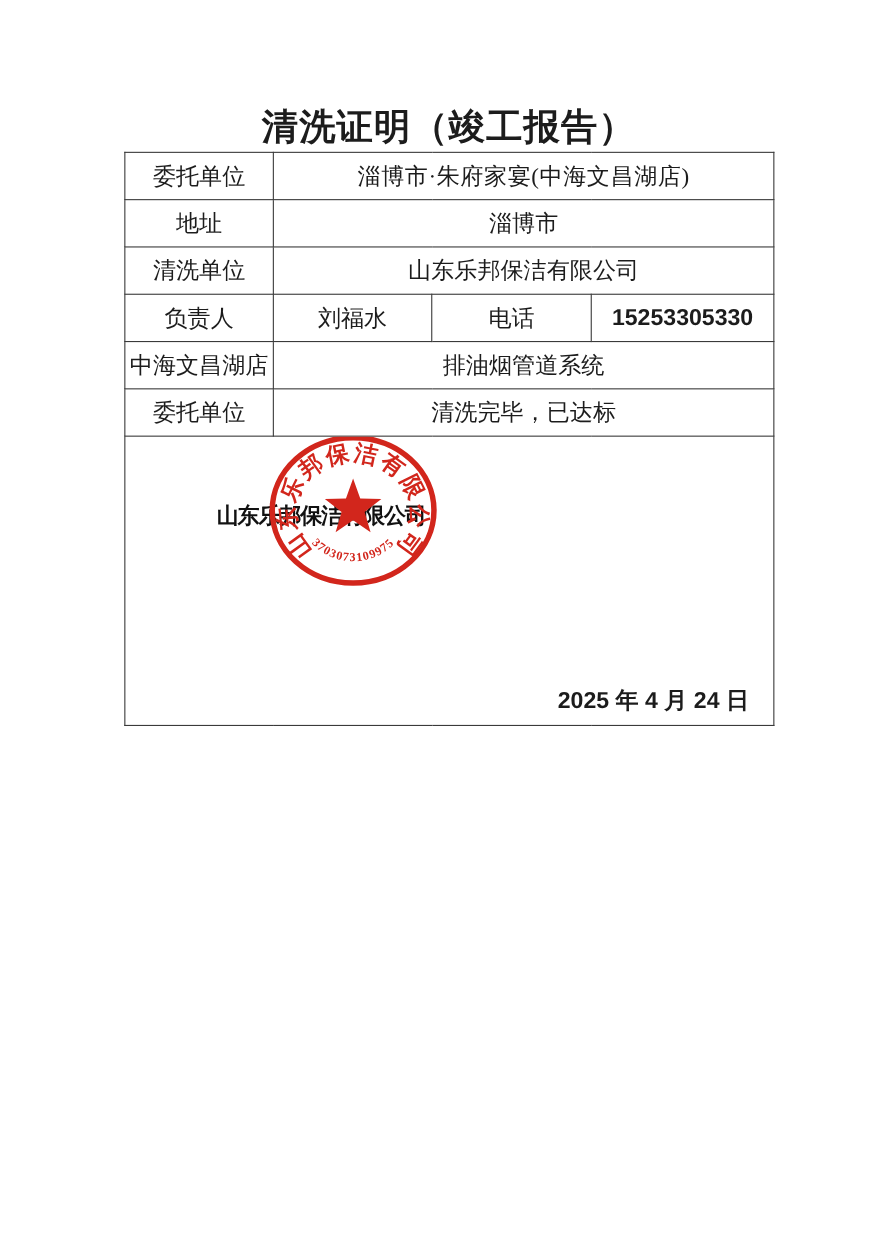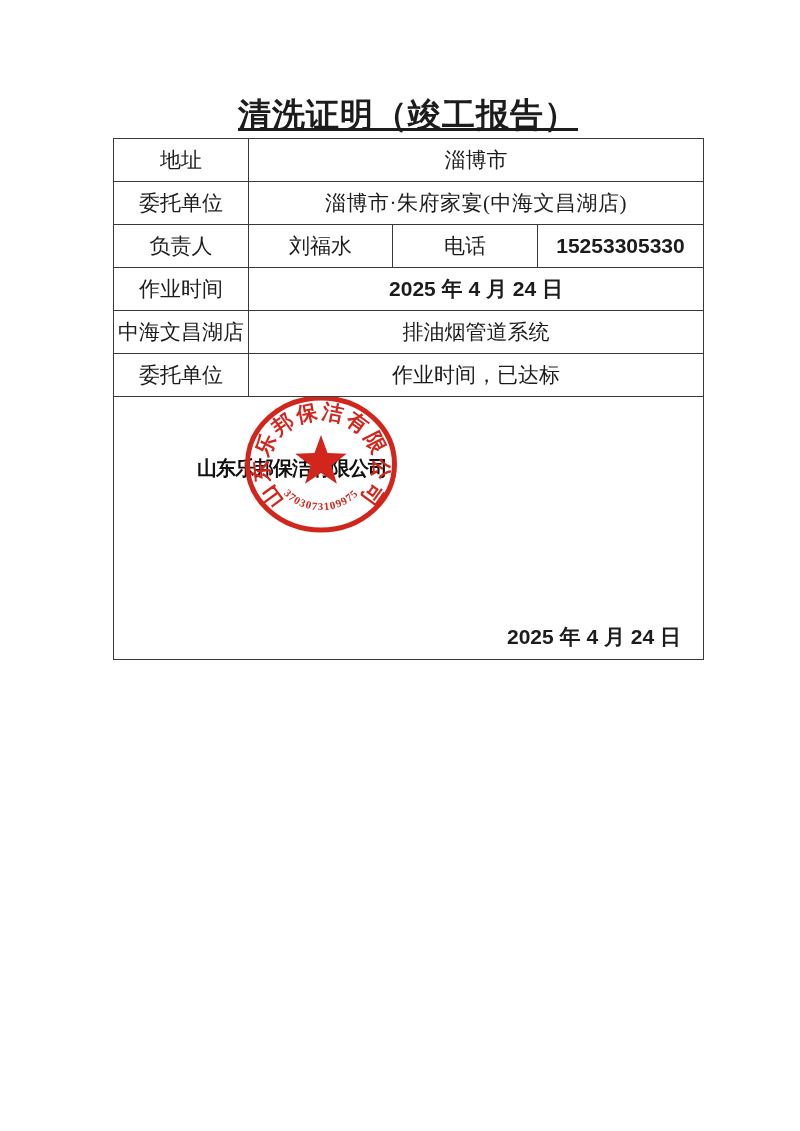--- a/index.html
+++ b/index.html
@@ -11,21 +11,20 @@
     color:#1c1c1c;
     overflow:hidden;
   }
   .doc-title{
     position:absolute;
     left:113px;top:93px;width:590px;
     text-align:center;
     font-size:33px;
     font-weight:600;
     letter-spacing:1px;
-    text-decoration:underline;
   }
   table.report{
     position:absolute;
     left:113px;top:138px;
     width:590px;
     border-collapse:collapse;
     table-layout:fixed;
   }
   table.report td{
     border:1.5px solid #3a3a3a;
@@ -95,44 +94,44 @@
 
   <table class="report">
     <colgroup>
       <col style="width:135px">
         <col style="width:144px">
         <col style="width:145px">
         <col style="width:166px">
     </colgroup>
     <tbody>
       <tr class="field-row">
+        <td class="label-cell">委托单位</td>
+        <td class="big-value" colspan="3">淄博市·朱府家宴(中海文昌湖店)</td>
+      </tr>
+      <tr class="field-row">
         <td class="label-cell">地址</td>
         <td colspan="3">淄博市</td>
       </tr>
       <tr class="field-row">
-        <td class="label-cell">委托单位</td>
-        <td class="big-value" colspan="3">淄博市·朱府家宴(中海文昌湖店)</td>
+        <td class="label-cell">清洗单位</td>
+        <td colspan="3">山东乐邦保洁有限公司</td>
       </tr>
       <tr class="field-row">
         <td class="label-cell">负责人</td>
         <td>刘福水</td>
         <td class="label-cell">电话</td>
         <td class="num">15253305330</td>
       </tr>
       <tr class="field-row">
-        <td class="label-cell">作业时间</td>
-        <td class="num" colspan="3">2025 年 4 月 24 日</td>
-      </tr>
-      <tr class="field-row">
         <td class="label-cell">中海文昌湖店</td>
         <td colspan="3">排油烟管道系统</td>
       </tr>
       <tr class="field-row">
         <td class="label-cell">委托单位</td>
-        <td colspan="3">作业时间，已达标</td>
+        <td colspan="3">清洗完毕，已达标</td>
       </tr>
       <tr>
         <td class="stamp-cell" colspan="4">
           <span class="sig-company">山东乐邦保洁有限公司</span>
           <span class="sig-date num">2025 年 4 月 24 日</span>
           <svg class="seal" viewBox="0 0 170 160" xmlns="http://www.w3.org/2000/svg">
             <defs>
               <path id="arcTop" d="M 41.6 107 A 53 47 0 1 1 128.4 107" fill="none"></path>
               <path id="arcBottom" d="M 45 105 A 48 43 0 0 0 125 105" fill="none"></path>
             </defs>

